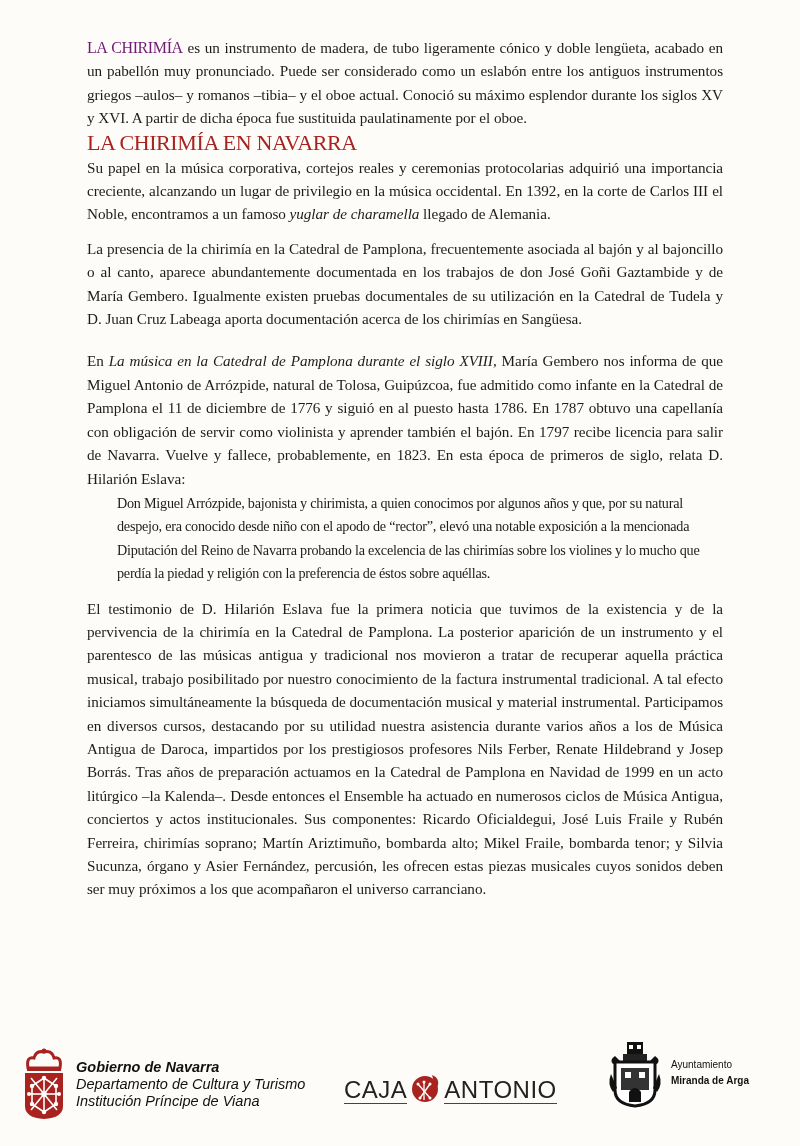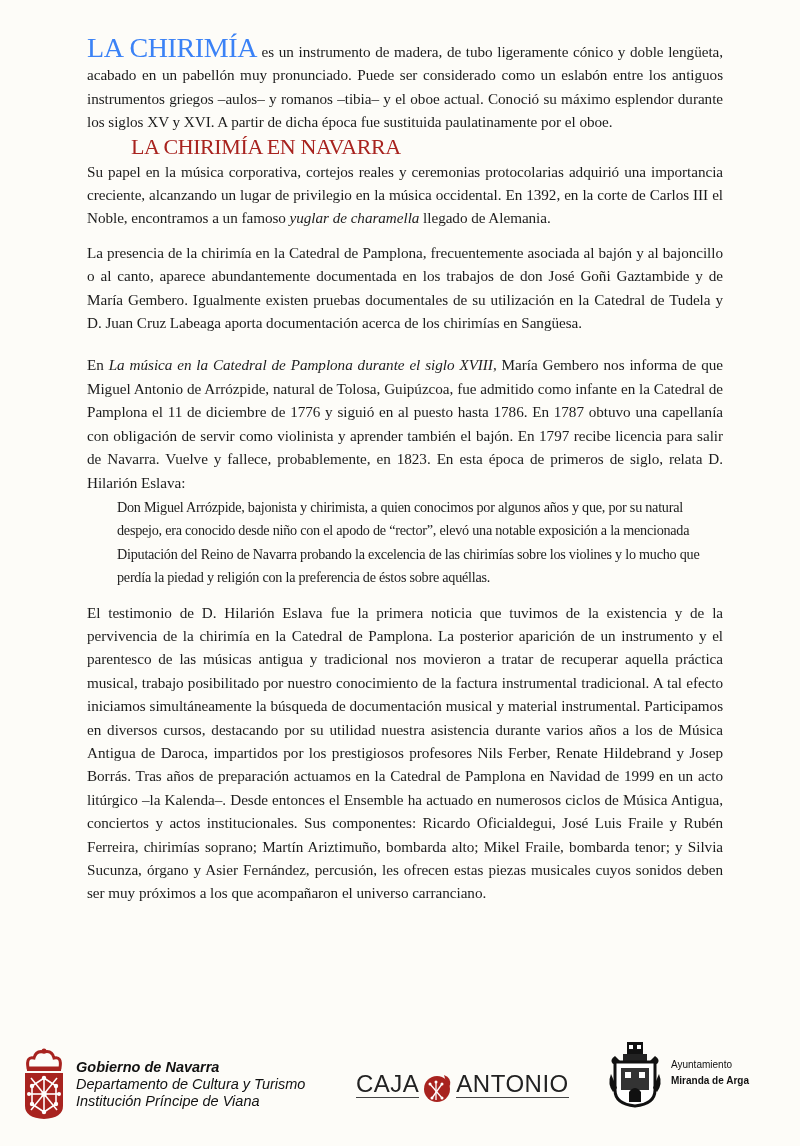--- a/index.html
+++ b/index.html
@@ -6,38 +6,38 @@
   body {
     width:800px; height:1146px; background:#fdfcf8; overflow:hidden;
     font-family:"Liberation Serif", "DejaVu Serif", serif; color:#1c1c1c;
     position:relative;
   }
   .content { position:absolute; left:87px; top:36px; width:636px; }
   .heading {
     color:#a8231f; font-size:22px; line-height:26px; letter-spacing:-0.4px;
     font-family:"Liberation Serif", serif; font-weight:normal; margin:0;
   }
-  .lead-heading { color:#3b82f6; font-size:28px; letter-spacing:-0.4px;margin-top:44px; }
+  .lead-heading { color:#701a75; font-size:16px; letter-spacing:-0.4px;margin-top:44px; }
   p.body {
     margin:0; font-size:15.2px; line-height:23.4px; text-align:justify;
     letter-spacing:-0.05px;
   }
   .sec1 { margin-bottom:11px; }
-  .sec2h { margin-top:0;margin-left:44px; }
+  .sec2h { margin-top:0; }
   .gap { height:11px; }
   .quote {
     margin:2px 0 0 30px; font-size:14.2px; line-height:23.4px;
     letter-spacing:-0.25px; text-align:left; width:600px;
   }
   em { }
   .footer { position:absolute; left:0; top:1040px; width:800px; height:90px; }
   .logo-gn { position:absolute; left:22px; top:8px; display:flex; align-items:center; }
   .gn-text { margin-left:10px; font-family:"Liberation Sans", sans-serif; font-size:14.5px; line-height:17px; color:#111;font-style:italic; }
   .gn-text .bold { font-weight:bold; }
-  .logo-caja { position:absolute; left:356px; top:32px; display:flex; align-items:flex-start; }
+  .logo-caja { position:absolute; left:344px; top:32px; display:flex; align-items:flex-end; }
   .caja-word { font-family:"Liberation Sans", sans-serif; font-size:24px; letter-spacing:0.5px; color:#222; border-bottom:1.5px solid #444; line-height:24px; padding-bottom:1px; }
   .logo-mda { position:absolute; left:607px; top:0px; display:flex; align-items:center; }
   .mda-text { margin-left:8px; font-family:"Liberation Sans", sans-serif; color:#111; }
   .mda-small { font-size:10px; line-height:14px; }
   .mda-big { font-size:10px; font-weight:bold; line-height:18px; }
 </style>
 </head>
 <body>
 
 <div class="content">

